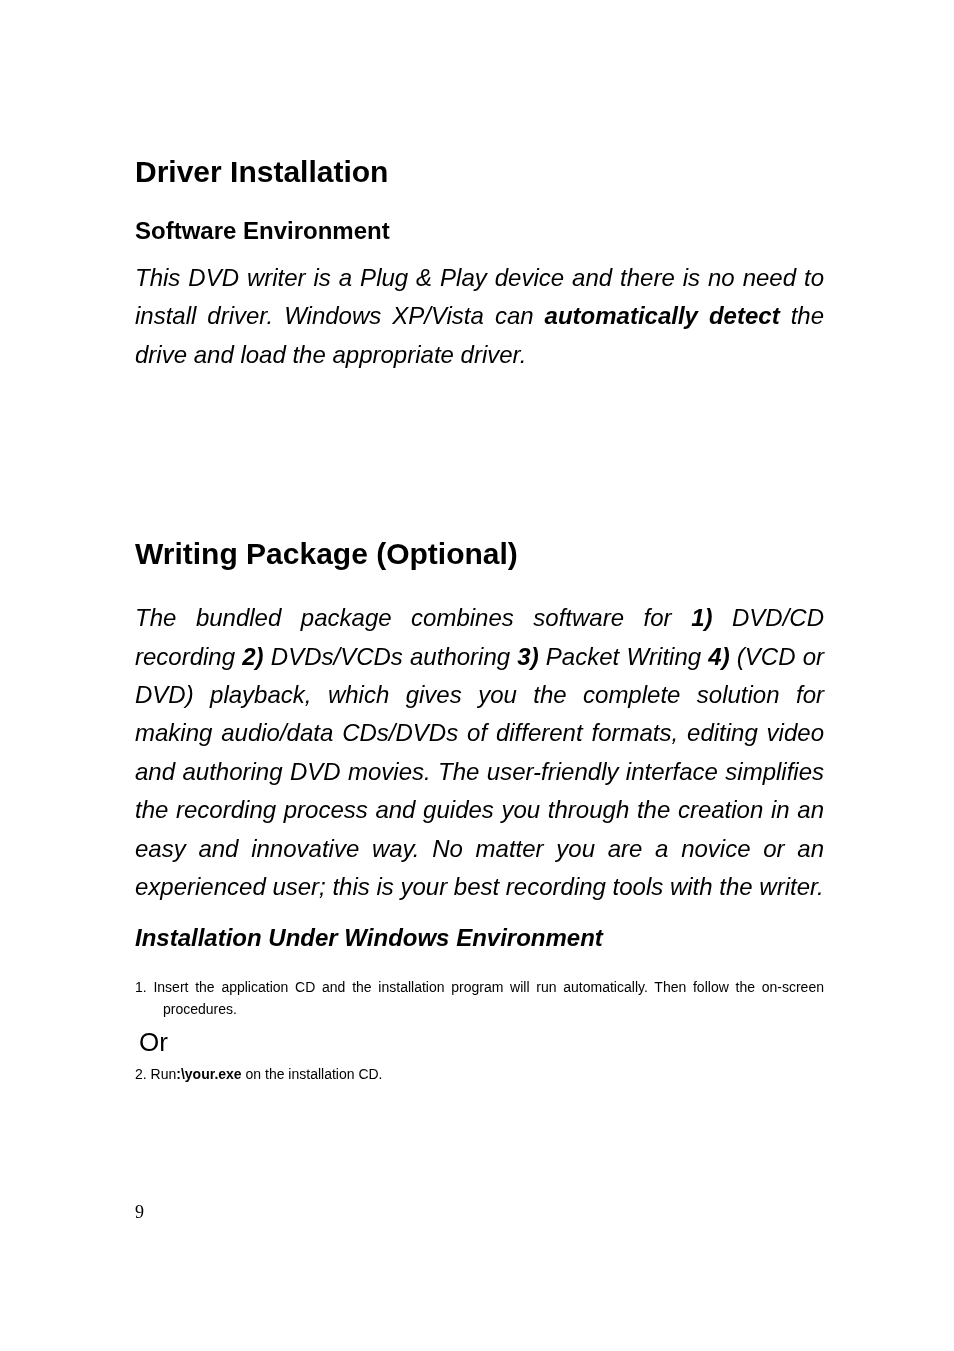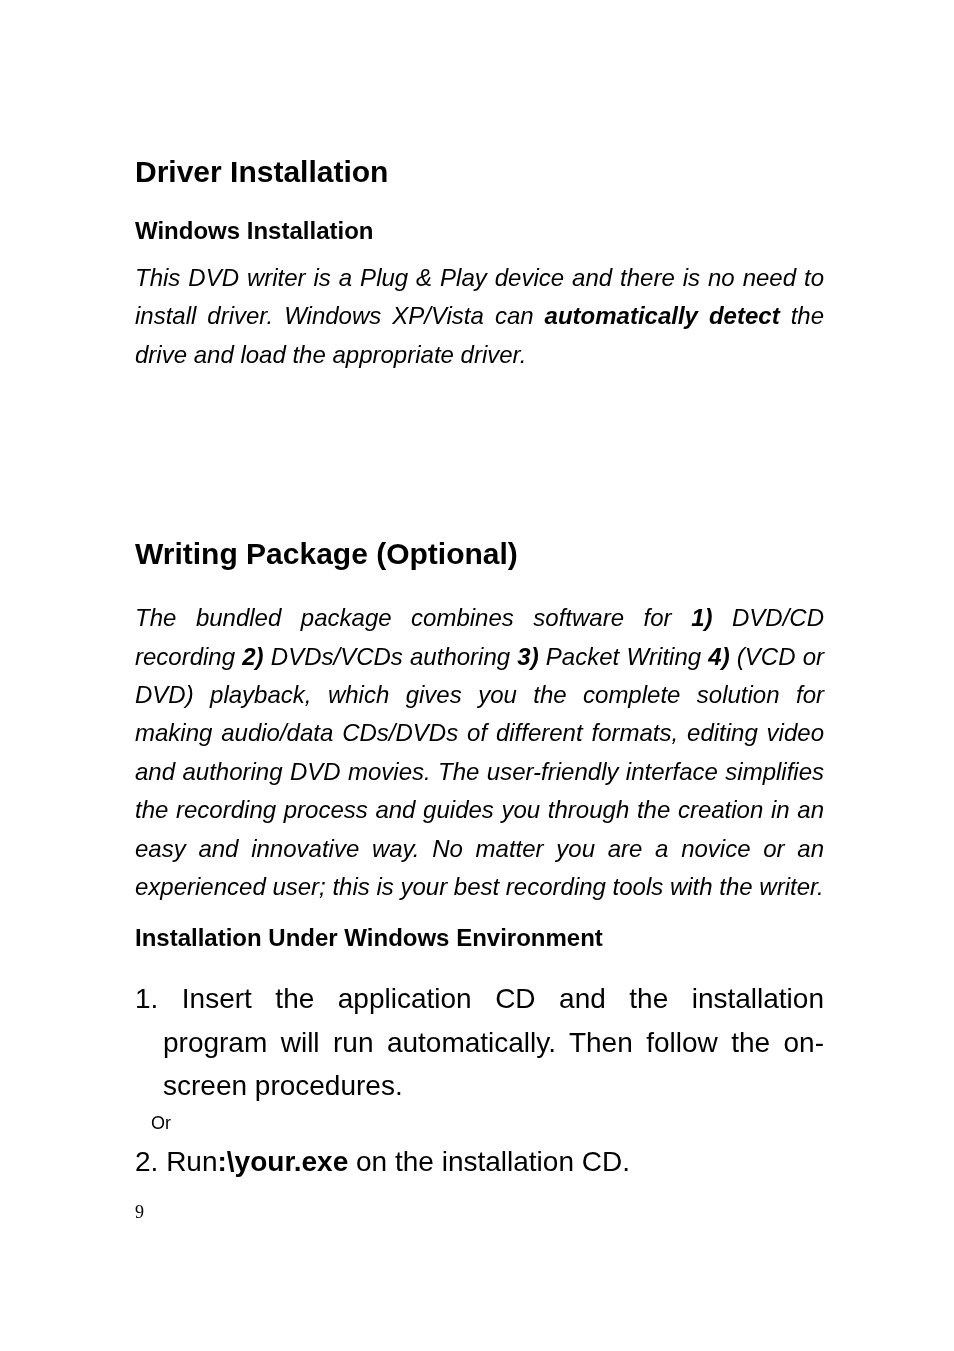--- a/index.html
+++ b/index.html
@@ -37,41 +37,42 @@
     }
     .bold {
       font-weight: bold;
     }
     .section-gap {
       height: 155px;
     }
     .section-gap-2 {
       margin-top: 18px;
       margin-bottom: 21px;
+      font-style: italic;
     }
     .list-container {
       margin-top: 25px;
     }
     .list-item {
-      font-size: 28px;
+      font-size: 14px;
       line-height: 1.55;
       text-align: justify;
     }
     .list-item-1 {
       padding-left: 28px;
       text-indent: -28px;
       margin-bottom: 6px;
     }
     .list-item-1 .list-text {
       text-indent: 0;
       display: inline;
     }
     .or {
-      font-size: 18px;
-      margin: 6px 16px;
+      font-size: 26px;
+      margin: 6px 4px;
     }
     .list-item-2 {
       padding-left: 28px;
       text-indent: -28px;
     }
     .page-number {
       position: absolute;
       bottom: 128px;
       left: 135px;
       font-family: "Times New Roman", Times, serif;
@@ -79,21 +80,21 @@
     }
     .wrap {
       display: inline;
     }
   </style>
 </head>
 <body>
 
 <div class="h1">Driver Installation</div>
 
-<div class="h2">Windows Installation</div>
+<div class="h2">Software Environment</div>
 
 <p class="para">
   <span class="wrap">This DVD writer is a Plug &amp; Play device and there is no need to install driver. Windows XP/Vista can </span><span class="bold wrap">automatically detect</span><span class="wrap"> the drive and load the appropriate driver.</span>
 </p>
 
 <div class="section-gap"></div>
 
 <div class="h1">Writing Package (Optional)</div>
 
 <p class="para">

